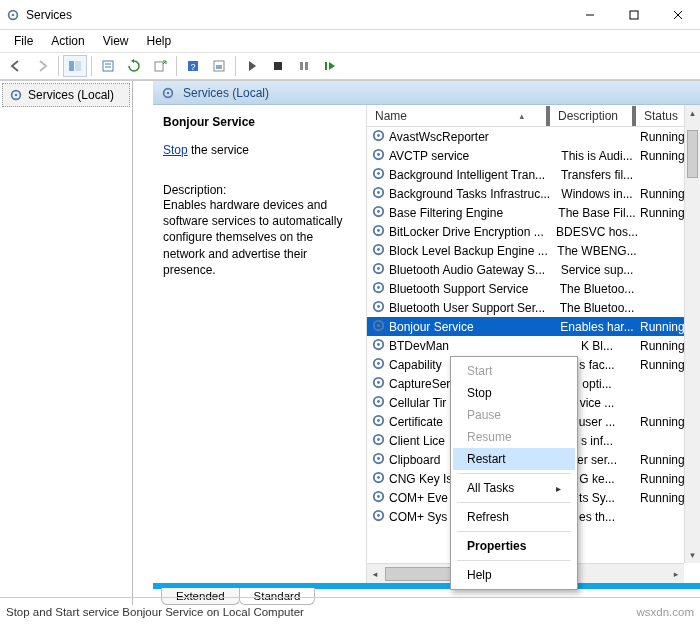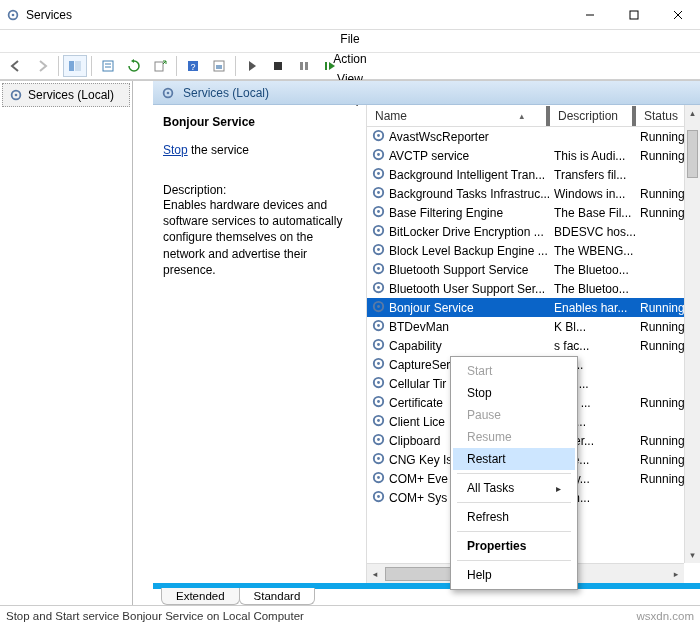--- a/index.html
+++ b/index.html
@@ -25,21 +25,21 @@
   .titlebar .icon-gear {
     width: 14px; height:14px; margin-right:6px;
   }
   .titlebar .title { flex: 0 0 auto; }
   .titlebar .spacer { flex: 1; }
   .winbtn {
     width: 44px; height: 30px; display:flex; align-items:center; justify-content:center;
   }
   .winbtn svg { width:10px; height:10px; }
   
-  .menubar { display:flex; height:22px; align-items:center; padding: 0 6px; gap:2px;flex-direction:column; }
+  .menubar { display:flex; height:22px; align-items:center; padding: 0 6px; gap:2px; }
   .menubar .menuitem { padding: 2px 8px; }
   
   .toolbar {
     display:flex; align-items:center; height:28px; padding:0 4px;
     border-top:1px solid #e3e3e3; border-bottom:1px solid #d0d0d0; gap:2px;
     background:#fff;
   }
   .tbtn {
     width:24px; height:22px; display:flex; align-items:center; justify-content:center;
     border:1px solid transparent;
@@ -88,21 +88,21 @@
   .sortarrow { font-size:9px; color:#666; margin-right:14px; }
   .listbody { flex:1; overflow:hidden; }
   .row {
     display:flex; align-items:center; height:19px; white-space:nowrap;
     padding-left:4px;
   }
   .row .cicon { width:15px; height:15px; margin-right:3px; }
   .row.selected { background:#0a64c8; color:#fff; }
   .row .c { overflow:hidden; text-overflow:ellipsis; }
   .row .c.name { width:165px; }
-  .row .c.desc { width:86px; }
+  .row .c.desc { width:86px;text-align:center; }
   .row .c.status { width:55px; }
   .vscroll {
     position:absolute; right:0; top:0; bottom:20px; width:16px;
     background:#f0f0f0; border-left:1px solid #ddd;
   }
   .vscroll .up, .vscroll .down {
     height:16px; display:flex; align-items:center; justify-content:center; font-size:9px; color:#555;
   }
   .vscroll .thumb {
     position:absolute; left:2px; right:2px; top:25px; height:48px; background:#cfcfcf; border:1px solid #aaa;
@@ -120,21 +120,21 @@
     padding-left:8px; background:#fff;
   }
   .tab {
     padding:2px 14px; border:1px solid #b8b8b8; border-top:none;
     border-bottom-left-radius:6px; border-bottom-right-radius:6px;
     margin-right:-1px; background:#f7f7f7; font-size:11.5px;
   }
   .tab.active { background:#fff; font-weight:normal; }
   
   .statusbar {
-    position:absolute; left:0; right:0; bottom:0; height:20px;
+    position:absolute; left:0; right:0; bottom:0; height:28px;
     border-top:1px solid #ccc; display:flex; align-items:center;
     padding:0 6px; font-size:11.5px; justify-content:space-between;
     color:#333;
   }
   
   .ctxmenu {
     position:absolute; left:450px; top:356px; width:128px;
     background:#fff; border:1px solid #a0a0a0; box-shadow:2px 3px 6px rgba(0,0,0,0.3);
     z-index:50; padding:3px 2px;
   }
@@ -355,20 +355,29 @@
               <span class="c desc">BDESVC hos...</span>
               <span class="c status"></span>
             </div>
             <div class="row">
               <span><svg class="cicon" viewBox="0 0 16 16">
                   <circle cx="8" cy="8" r="5" fill="none" stroke="#5a7aa6" stroke-width="2"></circle>
                   <circle cx="8" cy="8" r="1.5" fill="#5a7aa6"></circle>
                 </svg></span>
               <span class="c name">Block Level Backup Engine ...</span>
               <span class="c desc">The WBENG...</span>
+              <span class="c status"></span>
+            </div>
+            <div class="row">
+              <span><svg class="cicon" viewBox="0 0 16 16">
+                  <circle cx="8" cy="8" r="5" fill="none" stroke="#5a7aa6" stroke-width="2"></circle>
+                  <circle cx="8" cy="8" r="1.5" fill="#5a7aa6"></circle>
+                </svg></span>
+              <span class="c name">Bluetooth Audio Gateway S...</span>
+              <span class="c desc">Service sup...</span>
               <span class="c status"></span>
             </div>
             <div class="row">
               <span><svg class="cicon" viewBox="0 0 16 16">
                   <circle cx="8" cy="8" r="5" fill="none" stroke="#5a7aa6" stroke-width="2"></circle>
                   <circle cx="8" cy="8" r="1.5" fill="#5a7aa6"></circle>
                 </svg></span>
               <span class="c name">Bluetooth Support Service</span>
               <span class="c desc">The Bluetoo...</span>
               <span class="c status"></span>

